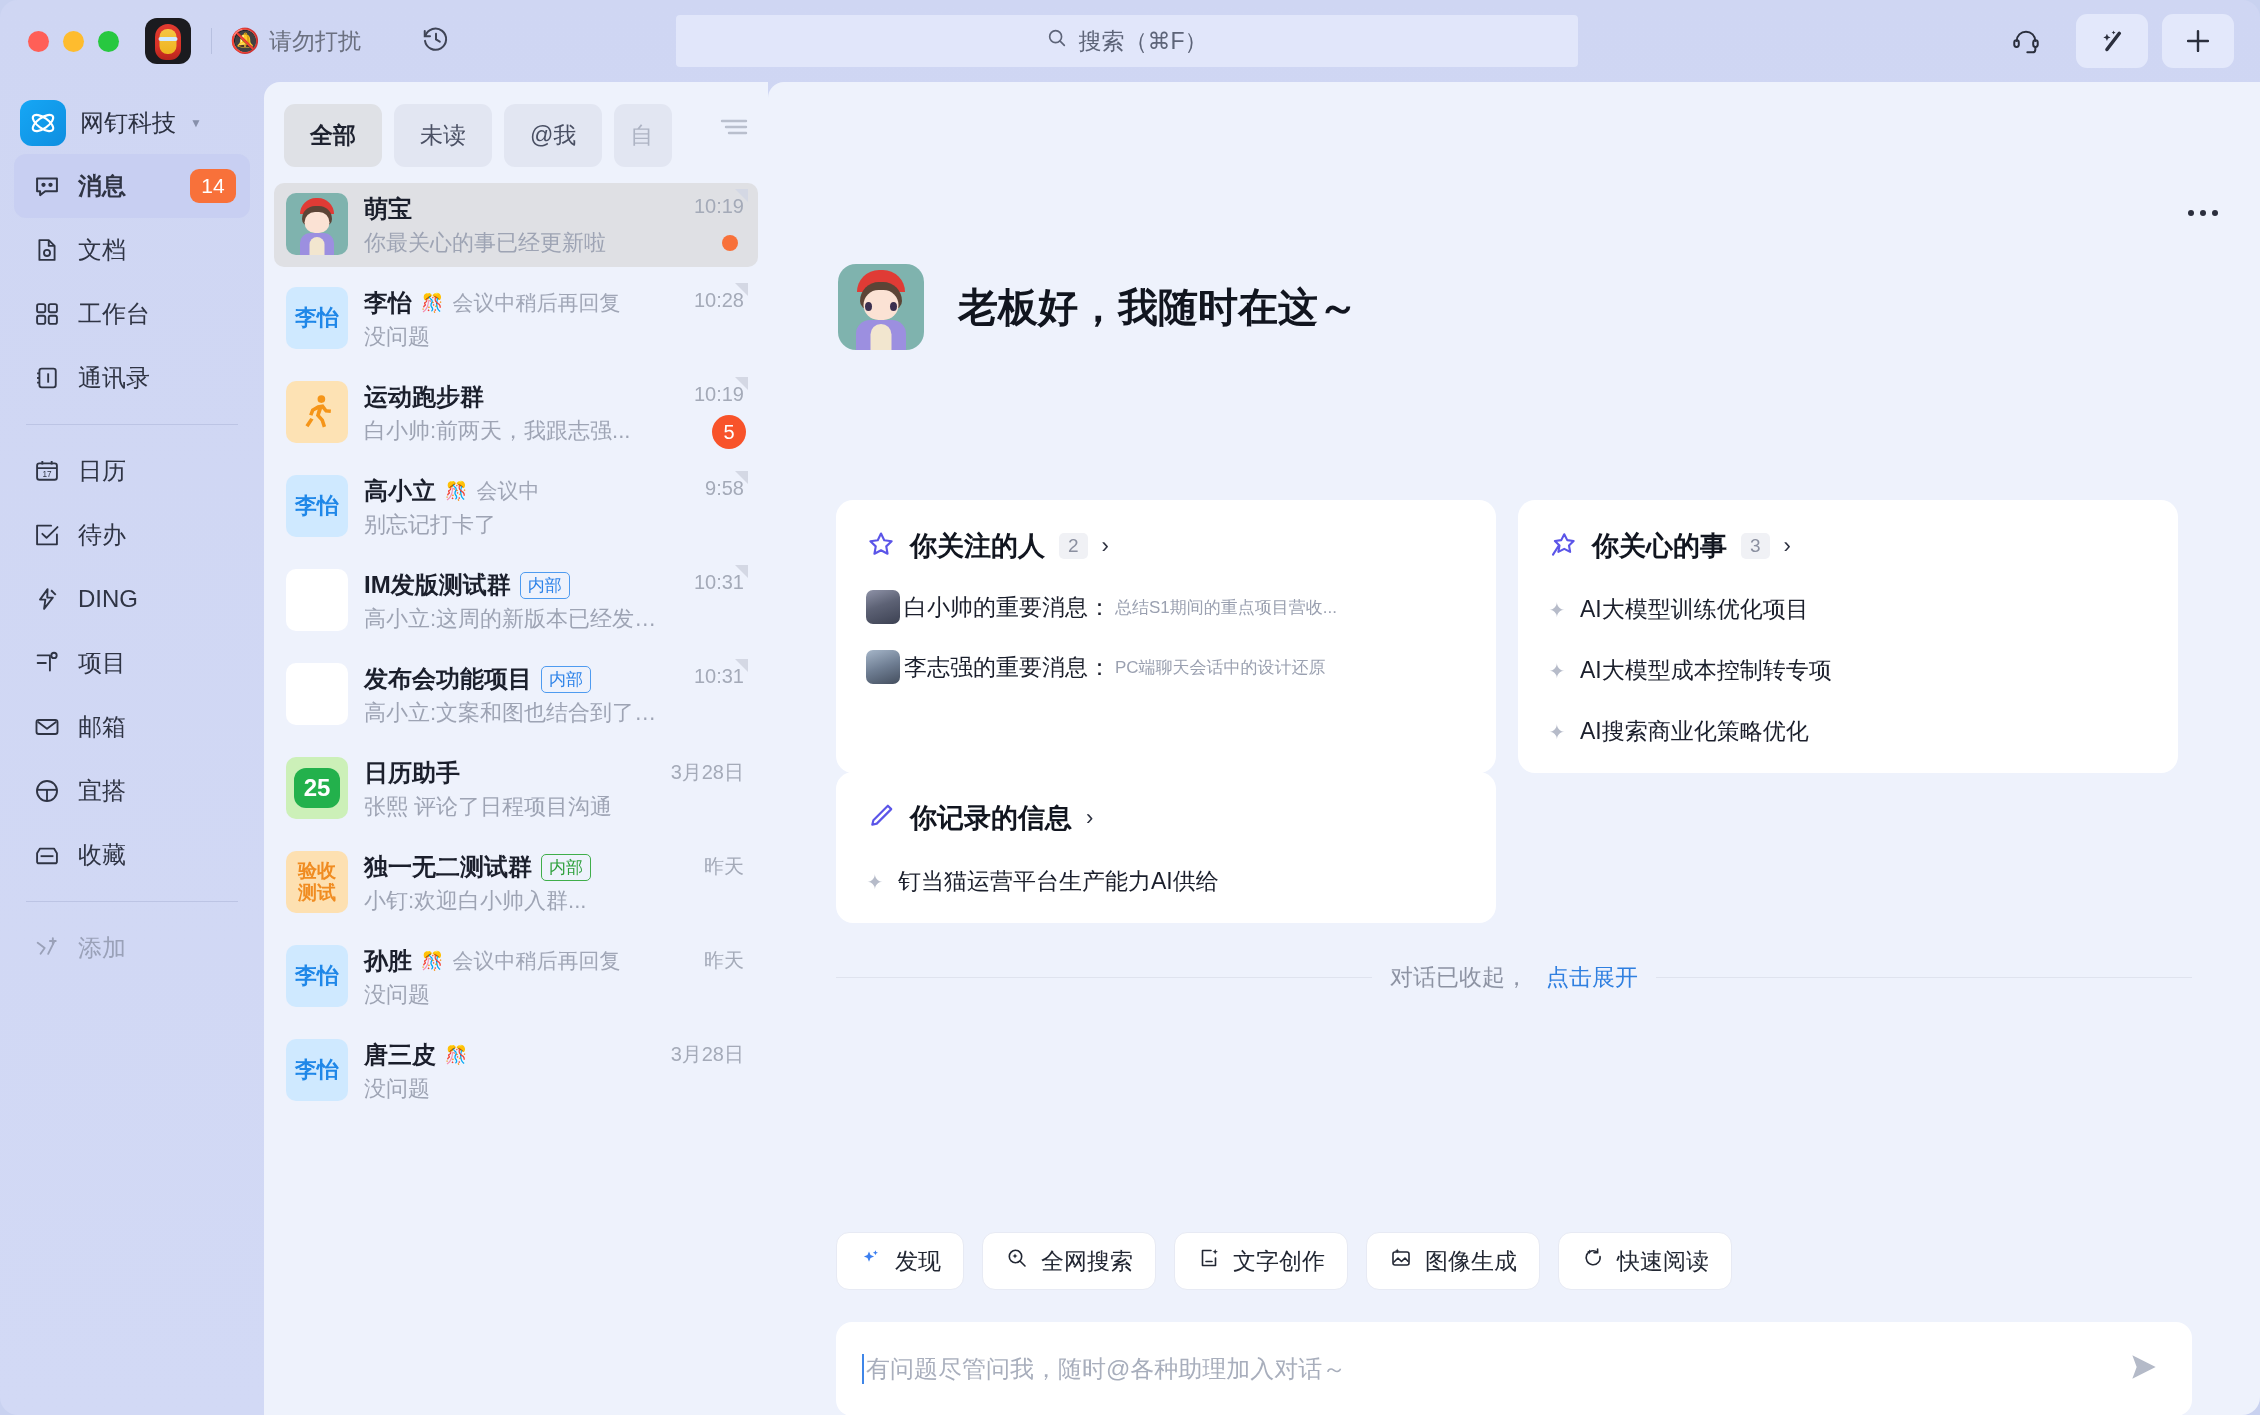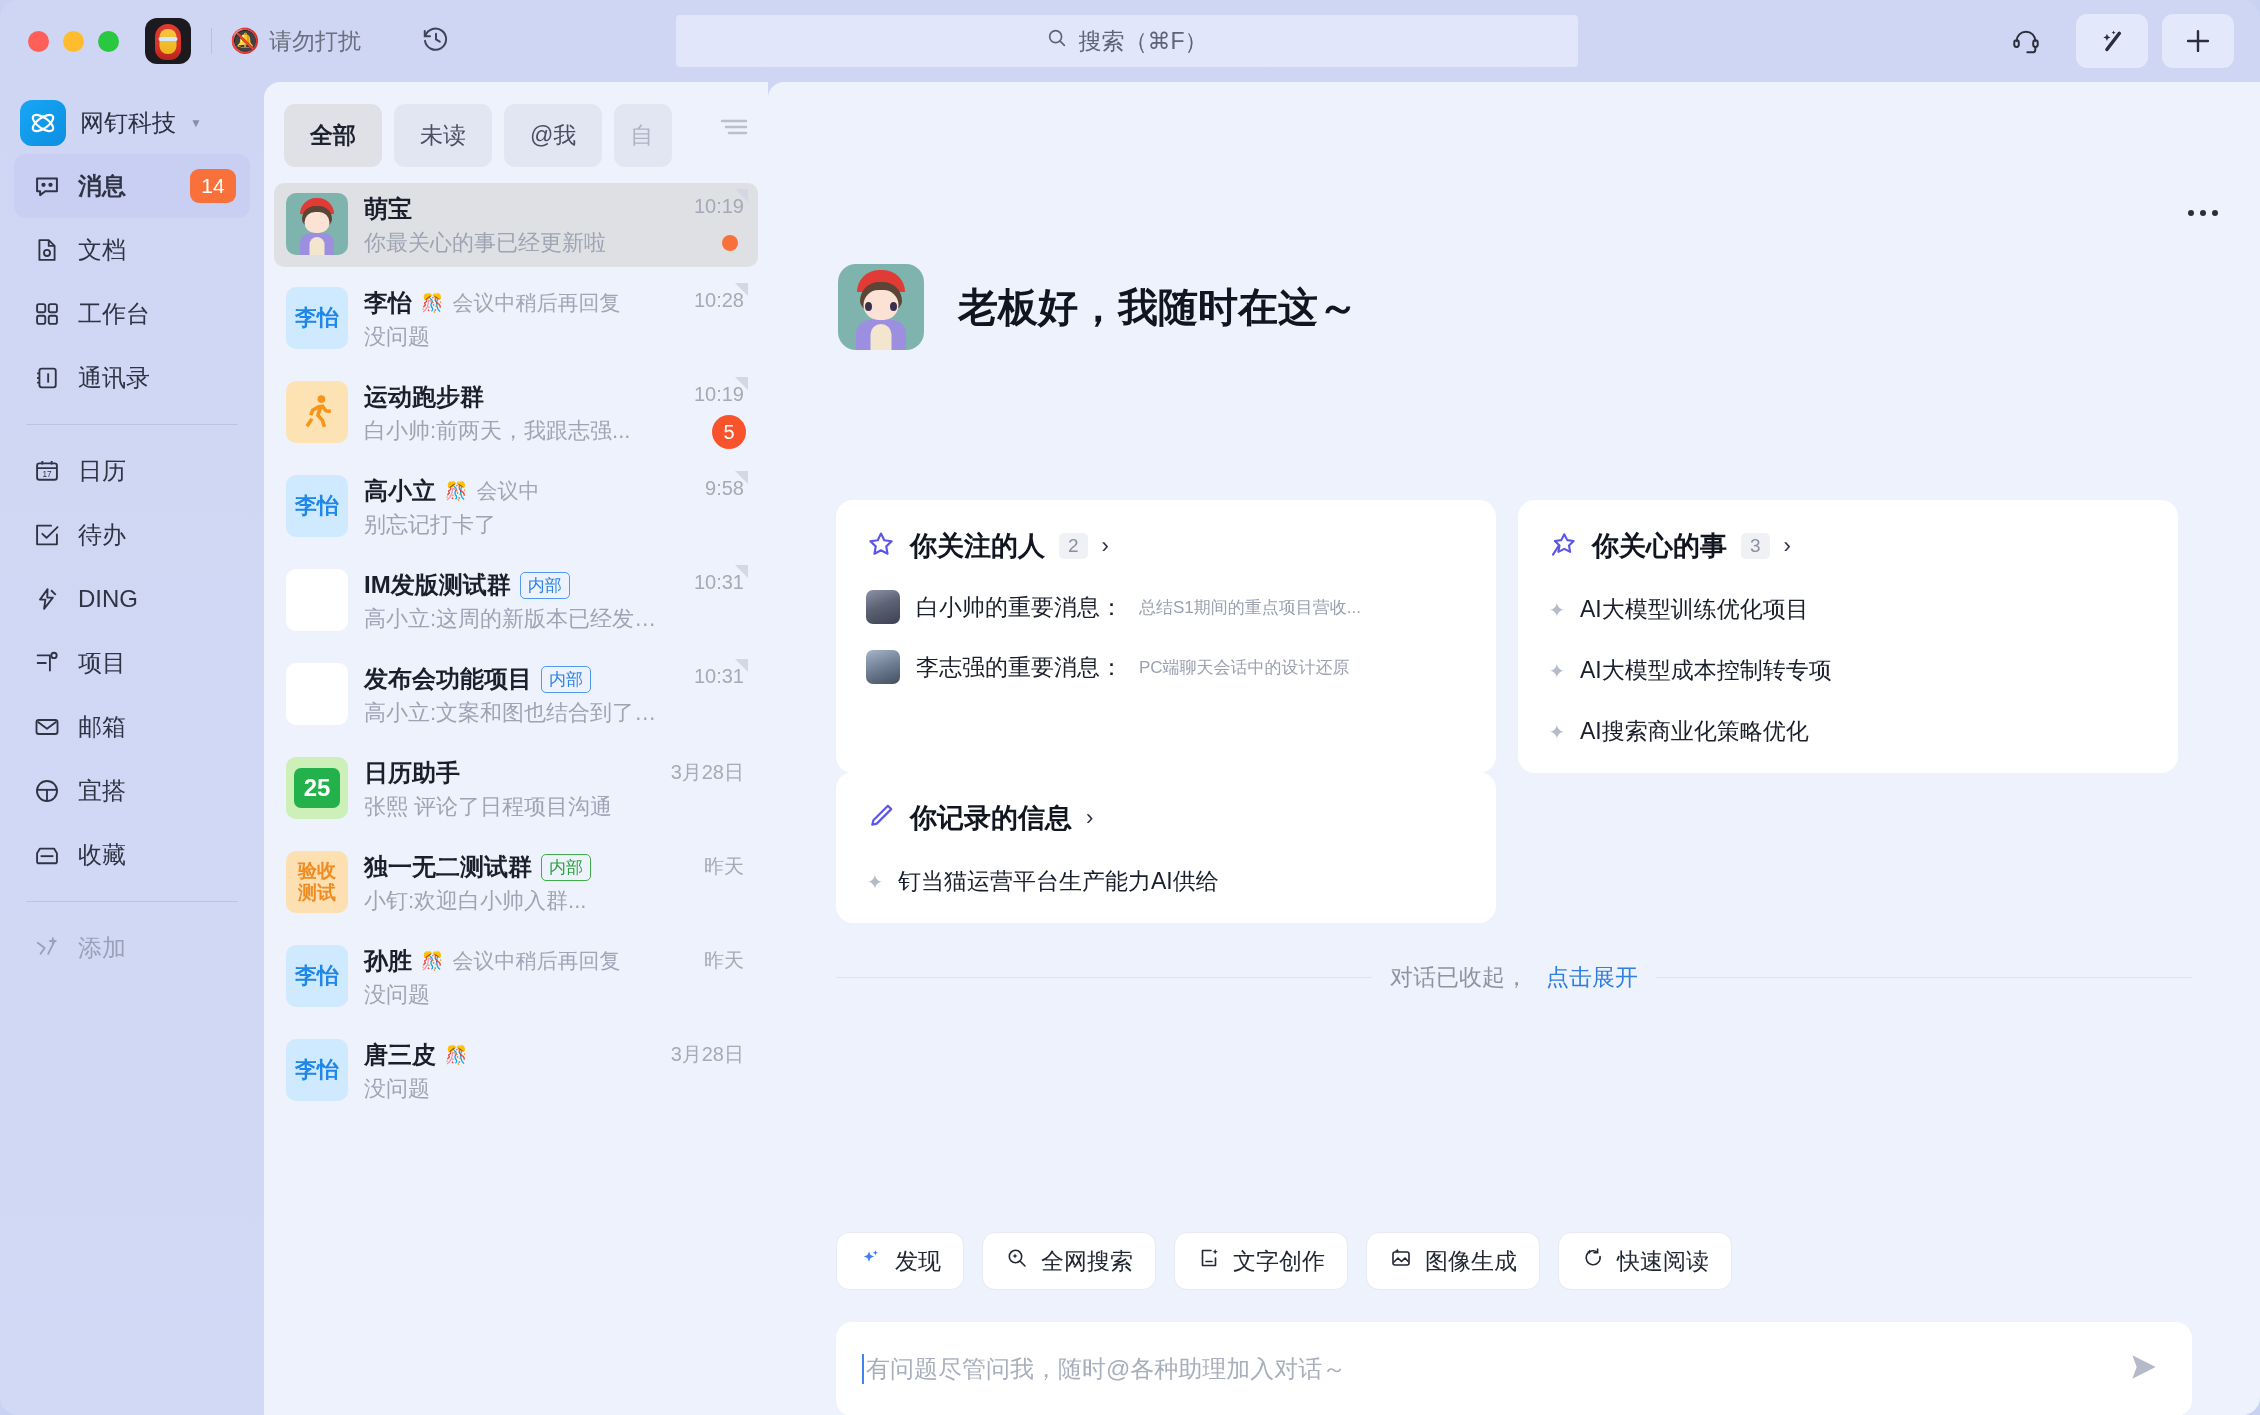--- a/index.html
+++ b/index.html
@@ -188,21 +188,21 @@
     background: #fff; border-radius: 17px; padding: 28px 30px 26px 30px;
   }
   .card.left { width: 660px; }
   .card.right { width: 660px; }
   .card-head { display: flex; align-items: center; gap: 14px; }
   .card-head .title { font-size: 27px; font-weight: 700; color: #11151f; }
   .card-head .num {
     font-size: 19px; color: #8b90a0; background: #f0f1f5; border-radius: 5px; padding: 2px 9px;
   }
   .card-head .chev { color: #2d3140; font-size: 22px; }
-  .card-row { display: flex; align-items: center; gap: 16px; margin-top: 26px; }
+  .card-row { display: flex; align-items: center; gap: 4px; margin-top: 26px; }
   .card-row .pic { width: 34px; height: 34px; border-radius: 7px; flex: none; }
   .card-row .pic.mtn { background: linear-gradient(160deg,#8f93a8 0%, #5d6275 45%, #3c4152 100%); }
   .card-row .pic.girl { background: linear-gradient(160deg,#a6b6c9 0%, #6f7e93 50%, #444e5e 100%); }
   .card-row .t1 { font-size: 23px; color: #1b1f2c; white-space: nowrap; }
   .card-row .t2 { font-size: 17px; color: #9aa0b0; white-space: nowrap; overflow: hidden; text-overflow: ellipsis; max-width: 330px; }
   .bullet { color: #b6bbc9; font-size: 20px; width: 18px; text-align: center; flex: none; }
   .card-item { display: flex; align-items: center; gap: 14px; margin-top: 30px; }
   .card-item .it { font-size: 23px; color: #1b1f2c; }
 
   .card.note { position: absolute; left: 68px; top: 690px; width: 660px; }
@@ -568,21 +568,21 @@
             <span class="nm">发布会功能项目</span>
             <span class="tag">内部</span>
           </div>
           <div class="sub">高小立:文案和图也结合到了一起…</div>
         </div>
         <div class="right"><span class="time">10:31</span></div>
       </div>
 
       <div class="row">
         <div class="av green">
-          <span style="display:flex;align-items:center;justify-content:center;width:46px;height:40px;background:#23b14c;color:#fff;border-radius:7px;font-size:24px;font-weight:700">25</span>
+          <span style="display:flex;align-items:center;justify-content:center;width:46px;height:40px;background:#23b14c;color:#fff;border-radius:12px;font-size:24px;font-weight:700">25</span>
         </div>
         <div class="mid">
           <div class="nameline">
             <span class="nm">日历助手</span>
           </div>
           <div class="sub">张熙 评论了日程项目沟通</div>
         </div>
         <div class="right"><span class="time">3月28日</span></div>
       </div>
 

